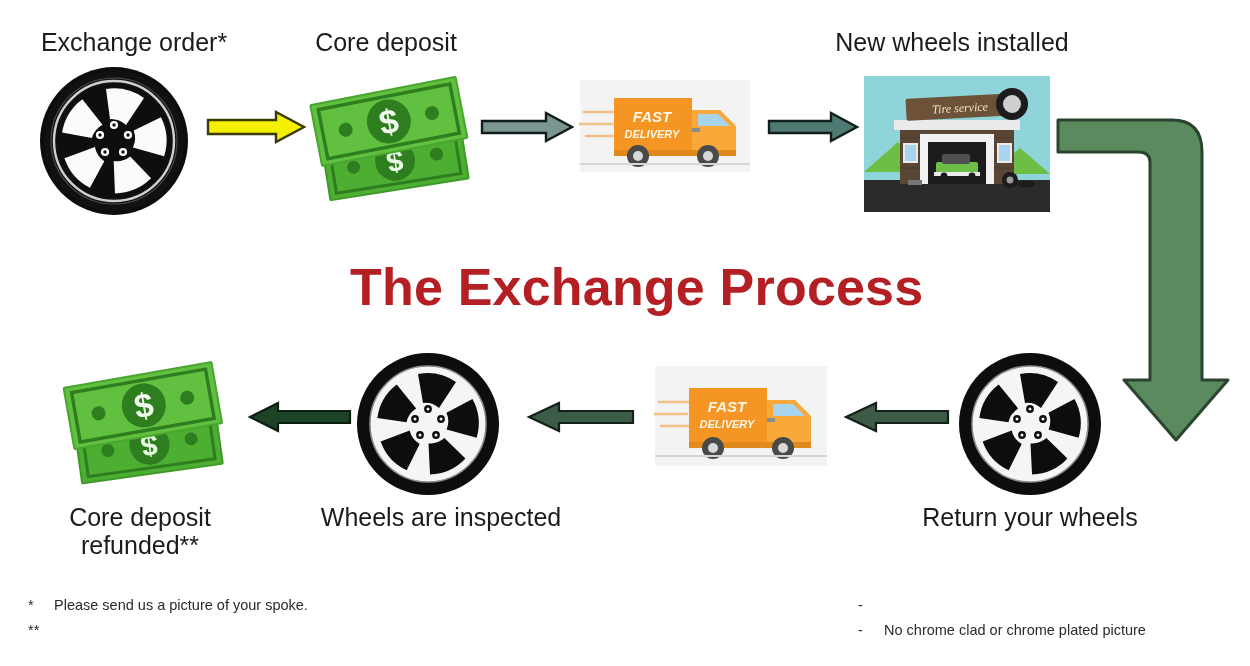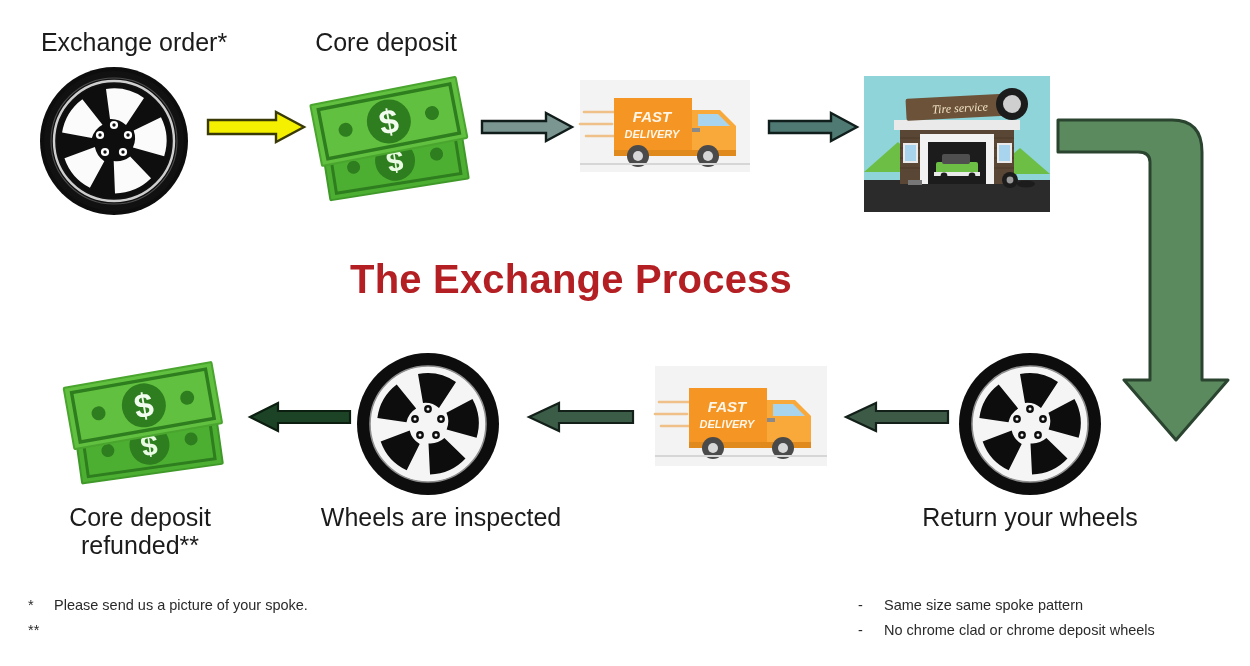--- a/index.html
+++ b/index.html
@@ -9,38 +9,39 @@
     background:#ffffff;
   }
   .stage{position:absolute;inset:0;}
   .node{position:absolute;}
   .label{
     position:absolute;text-align:center;color:#1b1b1b;
     font-size:25px;line-height:1.12;font-weight:400;white-space:pre-line;
   }
   .title{
     position:absolute;color:#b41f24;font-weight:700;
-    font-size:40px;letter-spacing:.2px;white-space:nowrap;
+    font-size:52px;letter-spacing:.2px;white-space:nowrap;
   }
   .foot{
     position:absolute;font-size:14.5px;color:#2a2a2a;line-height:1.75;
   }
   .foot .row{display:flex;gap:9px;}
   .foot .mk{display:inline-block;min-width:17px;}
   svg{display:block;overflow:visible;}
 </style>
 </head>
 <body>
 
 <div class="stage">
 
   <div class="label" style="left:0px;top:28px;width:268px;">Exchange order*</div>
 
   <div class="label" style="left:268px;top:28px;width:236px;">Core deposit</div>
 
+  <div class="label" style="left:805px;top:28px;width:294px;">New wheels installed</div>
 
   <div class="node" style="left:38px;top:66px;">
     <svg width="152" height="150" viewBox="0 0 152 150" aria-hidden="true">
       <g>
 
         <circle cx="76" cy="75" r="74" fill="#0d0d0d"></circle>
         <circle cx="76" cy="75" r="70" fill="#111111"></circle>
 
         <g stroke="#ffffff" stroke-width="1.1" opacity=".25">
           <circle cx="76" cy="75" r="63" fill="none"></circle>
@@ -379,21 +380,20 @@
       <span>Please send us a picture of your spoke.</span>
     </div>
     <div class="row">
       <span class="mk">**</span>
     </div>
   </div>
 
   <div class="foot" style="left:858px;top:593px;">
     <div class="row">
       <span class="mk">-</span>
-      <span>Same size same spoke pattern</span>
     </div>
     <div class="row">
       <span class="mk">-</span>
-      <span>No chrome clad or chrome deposit wheels</span>
+      <span>No chrome clad or chrome plated picture</span>
     </div>
   </div>
 
 </div>
 
 </body></html>

